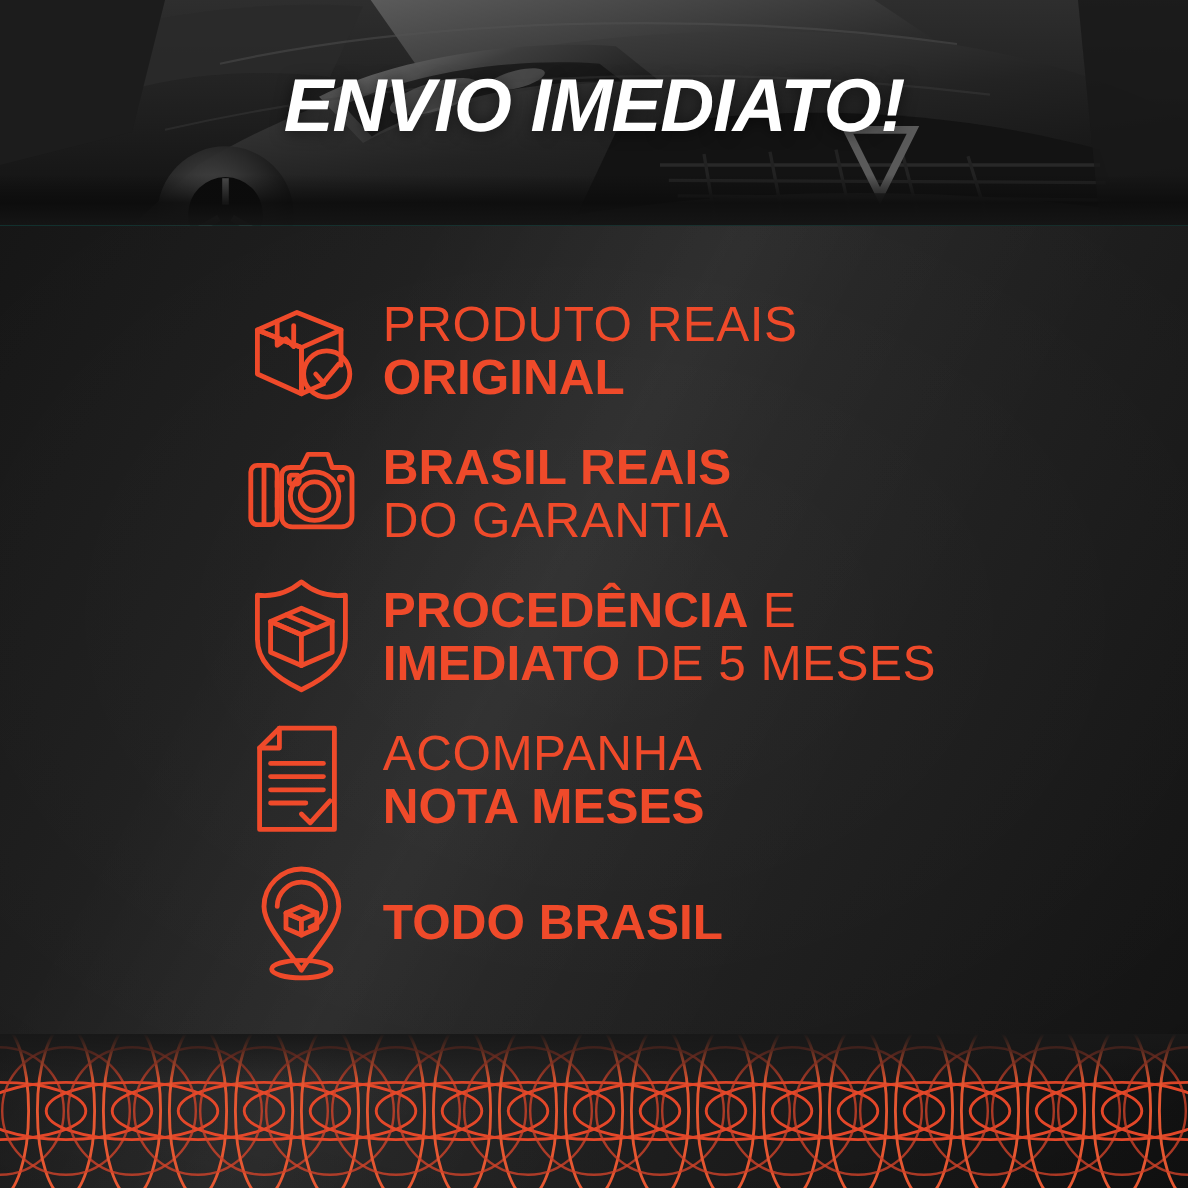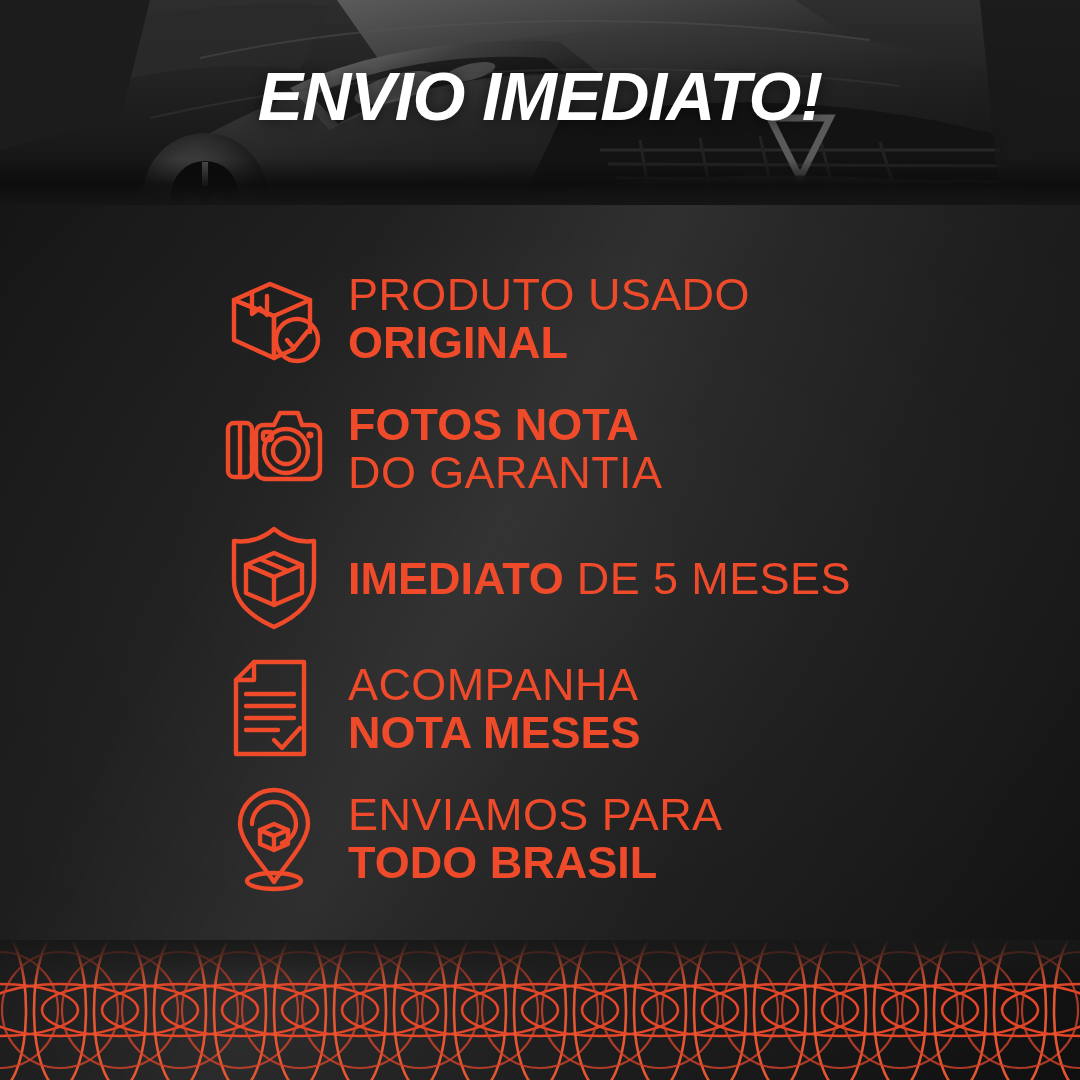--- a/index.html
+++ b/index.html
@@ -207,55 +207,58 @@
           <path d="M12 30 L48 14 L88 30 L52 46 Z"></path>
           <path d="M12 30 L12 70 L52 88 L52 46 Z"></path>
           <path d="M88 30 L88 62"></path>
           <path d="M52 46 L52 88 L72 79"></path>
           <path d="M30 22 L30 44 L38 38 L45 45 L45 26"></path>
           <circle cx="75" cy="70" r="21"></circle>
           <path d="M65 70 L72 78 L86 61"></path>
         </svg>
       </div>
       <div class="row-text">
-        <div class="line w-light">PRODUTO USADO</div>
+        <div class="line w-light">PRODUTO REAIS</div>
         <div class="line w-bold">ORIGINAL</div>
       </div>
     </div>
 
     <div class="row">
       <div class="row-icon">
         <svg width="104" height="90" viewBox="0 0 104 90" fill="none" stroke="#ef4a2a" stroke-width="4.4" stroke-linecap="round" stroke-linejoin="round">
           <rect x="6" y="20" width="24" height="54" rx="6"></rect>
           <path d="M18 20 L18 74"></path>
           <path d="M30 34 L30 40 M30 52 L30 58"></path>
           <path d="M34 30 C34 24 38 22 42 22 L52 22 L58 10 L76 10 L80 22 L90 22 C95 22 98 26 98 31 L98 66 C98 72 94 76 88 76 L44 76 C38 76 34 72 34 66 Z"></path>
           <circle cx="64" cy="48" r="22"></circle>
           <circle cx="64" cy="48" r="13"></circle>
           <circle cx="88" cy="32" r="3.6" fill="#ef4a2a" stroke="none"></circle>
           <rect x="41" y="29" width="9" height="8" rx="2"></rect>
         </svg>
       </div>
       <div class="row-text">
-        <div class="line w-bold">FOTOS NOTA</div>
+        <div class="line w-bold">BRASIL REAIS</div>
         <div class="line w-light">DO GARANTIA</div>
       </div>
     </div>
 
     <div class="row">
       <div class="row-icon">
         <svg width="104" height="106" viewBox="0 0 104 106" fill="none" stroke="#ef4a2a" stroke-width="4.4" stroke-linecap="round" stroke-linejoin="round">
           <path d="M12 16 C28 18 40 14 52 4 C64 14 76 18 92 16 L92 56 C92 78 74 92 52 102 C30 92 12 78 12 56 Z"></path>
           <path d="M24 40 L52 28 L80 40 L52 52 Z"></path>
           <path d="M24 40 L24 68 L52 80 L52 52 Z"></path>
           <path d="M80 40 L80 68 L52 80"></path>
           <path d="M38 34 L66 46"></path>
         </svg>
       </div>
       <div class="row-text">
+        <div class="line">
+          <span class="w-bold">PROCEDÊNCIA</span><span class="w-light"> E</span>
+        </div>
         <div class="line">
           <span class="w-bold">IMEDIATO</span><span class="w-light"> DE 5 MESES</span>
         </div>
       </div>
     </div>
 
     <div class="row">
       <div class="row-icon">
         <svg width="104" height="100" viewBox="0 0 104 100" fill="none" stroke="#ef4a2a" stroke-width="4.4" stroke-linecap="round" stroke-linejoin="round">
           <path d="M14 22 L32 4 L82 4 L82 96 L14 96 Z"></path>
@@ -278,21 +281,20 @@
         <svg width="104" height="108" viewBox="0 0 104 108" fill="none" stroke="#ef4a2a" stroke-width="4.4" stroke-linecap="round" stroke-linejoin="round">
           <path d="M18 40 C18 21 34 6 52 6 C70 6 86 21 86 40 C86 58 62 82 52 98 C42 82 18 58 18 40 Z"></path>
           <path d="M30 40 C30 28 40 18 52 18 C64 18 74 28 74 40 C74 49 68 56 60 59"></path>
           <path d="M38 46 L52 40 L66 46 L52 52 Z"></path>
           <path d="M38 46 L38 60 L52 66 L52 52 Z"></path>
           <path d="M66 46 L66 60 L52 66"></path>
           <ellipse cx="52" cy="97" rx="27" ry="8"></ellipse>
         </svg>
       </div>
       <div class="row-text">
-        <div class="line w-light">ENVIAMOS PARA</div>
         <div class="line w-bold">TODO BRASIL</div>
       </div>
     </div>
 
   </div>
 
   <div class="ornament">
     <svg width="1080" height="140" viewBox="0 0 1080 140" fill="none" aria-hidden="true">
       <defs>
         <g id="cell">

